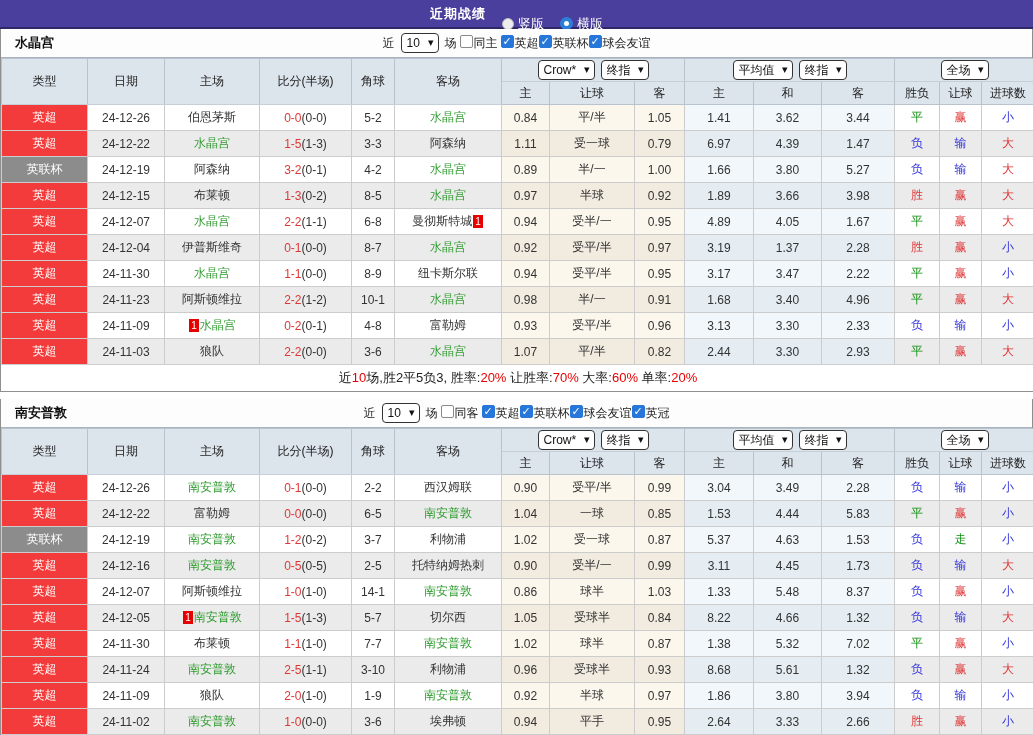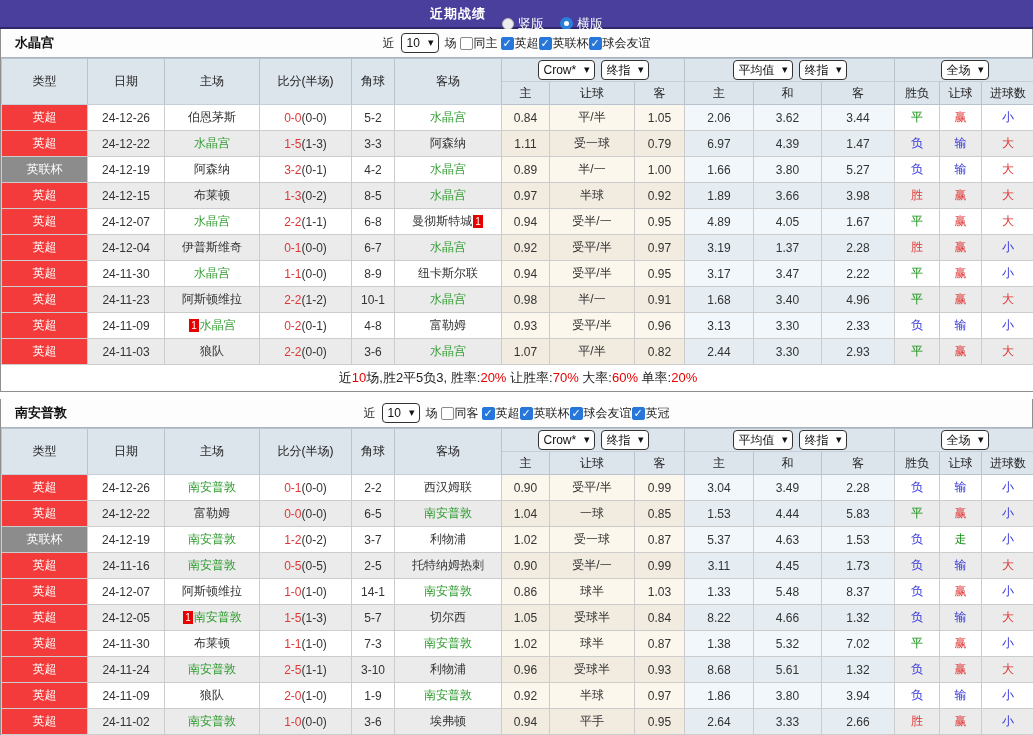--- a/index.html
+++ b/index.html
@@ -19,21 +19,21 @@
   .radio{width:12px;height:12px;border-radius:50%;background:#ededed;border:1px solid #bbb;box-sizing:border-box;display:inline-block;}
   .radio.on{width:13px;height:13px;background:#fff;border:4px solid #2b7fd9;}
   
   .block{border:1px solid #8f8f8f;border-top:none;margin:0 0 7px 0;}
   .section-head{position:relative;height:28px;display:flex;align-items:center;background:#fdfdfd;border-bottom:1px solid #aab4be;}
   .team{position:absolute;left:14px;font-size:13px;font-weight:bold;color:#111;}
   .filters{margin:0 auto;display:flex;align-items:center;gap:3px;font-size:12px;color:#222;}
   .cbx{width:13px;height:13px;box-sizing:border-box;border:1px solid #8a8a8a;border-radius:2px;background:#fff;display:inline-block;vertical-align:-2px;margin-right:1px;position:relative;}
   .cbx.on{background:var(--check-blue,#2677d9);border-color:var(--check-blue,#2677d9);}
   .cbx.on::after{content:"✓";position:absolute;left:1px;top:-1px;color:#fff;font-size:11px;font-weight:bold;}
-  label.cb-opt{display:flex;align-items:center;cursor:pointer;}
+  label.cb-opt{display:flex;cursor:pointer;}
   
   .sel{position:relative;display:inline-block;margin:0 3px;}
   .sel select{
     -webkit-appearance:none;appearance:none;
     font-family:inherit;font-size:12px;color:#111;
     background:#fff;border:1px solid #333;border-radius:4px;
     height:20px;padding:0 17px 0 5px;line-height:18px;
   }
   .sel::after{content:"▾";position:absolute;right:5px;top:50%;transform:translateY(-54%);font-size:11px;color:#111;pointer-events:none;}
   
@@ -161,21 +161,21 @@
           <tr>
             <td class="league red">英超</td>
             <td>24-12-26</td>
             <td><span>伯恩茅斯</span></td>
             <td><span class="score-ft">0-0</span><span class="score-ht">(0-0)</span></td>
             <td>5-2</td>
             <td><span class="team-green">水晶宫</span></td>
             <td class="tint-odds">0.84</td>
             <td class="tint-odds">平/半</td>
             <td class="tint-odds">1.05</td>
-            <td class="tint-avg">2.06</td>
+            <td class="tint-avg">1.41</td>
             <td class="tint-avg">3.62</td>
             <td class="tint-avg">3.44</td>
             <td class="g">平</td>
             <td class="r">赢</td>
             <td class="b">小</td>
           </tr>
           <tr>
             <td class="league red">英超</td>
             <td>24-12-22</td>
             <td><span class="team-green">水晶宫</span></td>
@@ -241,21 +241,21 @@
             <td class="tint-avg">1.67</td>
             <td class="g">平</td>
             <td class="r">赢</td>
             <td class="r">大</td>
           </tr>
           <tr>
             <td class="league red">英超</td>
             <td>24-12-04</td>
             <td><span>伊普斯维奇</span></td>
             <td><span class="score-ft">0-1</span><span class="score-ht">(0-0)</span></td>
-            <td>6-7</td>
+            <td>8-7</td>
             <td><span class="team-green">水晶宫</span></td>
             <td class="tint-odds">0.92</td>
             <td class="tint-odds">受平/半</td>
             <td class="tint-odds">0.97</td>
             <td class="tint-avg">3.19</td>
             <td class="tint-avg">1.37</td>
             <td class="tint-avg">2.28</td>
             <td class="r">胜</td>
             <td class="r">赢</td>
             <td class="b">小</td>
@@ -465,21 +465,21 @@
             <td class="tint-odds">0.87</td>
             <td class="tint-avg">5.37</td>
             <td class="tint-avg">4.63</td>
             <td class="tint-avg">1.53</td>
             <td class="b">负</td>
             <td class="g">走</td>
             <td class="b">小</td>
           </tr>
           <tr>
             <td class="league red">英超</td>
-            <td>24-11-16</td>
+            <td>24-12-16</td>
             <td><span class="team-green">南安普敦</span></td>
             <td><span class="score-ft">0-5</span><span class="score-ht">(0-5)</span></td>
             <td>2-5</td>
             <td><span>托特纳姆热刺</span></td>
             <td class="tint-odds">0.90</td>
             <td class="tint-odds">受半/一</td>
             <td class="tint-odds">0.99</td>
             <td class="tint-avg">3.11</td>
             <td class="tint-avg">4.45</td>
             <td class="tint-avg">1.73</td>
@@ -519,21 +519,21 @@
             <td class="tint-avg">1.32</td>
             <td class="b">负</td>
             <td class="b">输</td>
             <td class="r">大</td>
           </tr>
           <tr>
             <td class="league red">英超</td>
             <td>24-11-30</td>
             <td><span>布莱顿</span></td>
             <td><span class="score-ft">1-1</span><span class="score-ht">(1-0)</span></td>
-            <td>7-3</td>
+            <td>7-7</td>
             <td><span class="team-green">南安普敦</span></td>
             <td class="tint-odds">1.02</td>
             <td class="tint-odds">球半</td>
             <td class="tint-odds">0.87</td>
             <td class="tint-avg">1.38</td>
             <td class="tint-avg">5.32</td>
             <td class="tint-avg">7.02</td>
             <td class="g">平</td>
             <td class="r">赢</td>
             <td class="b">小</td>

